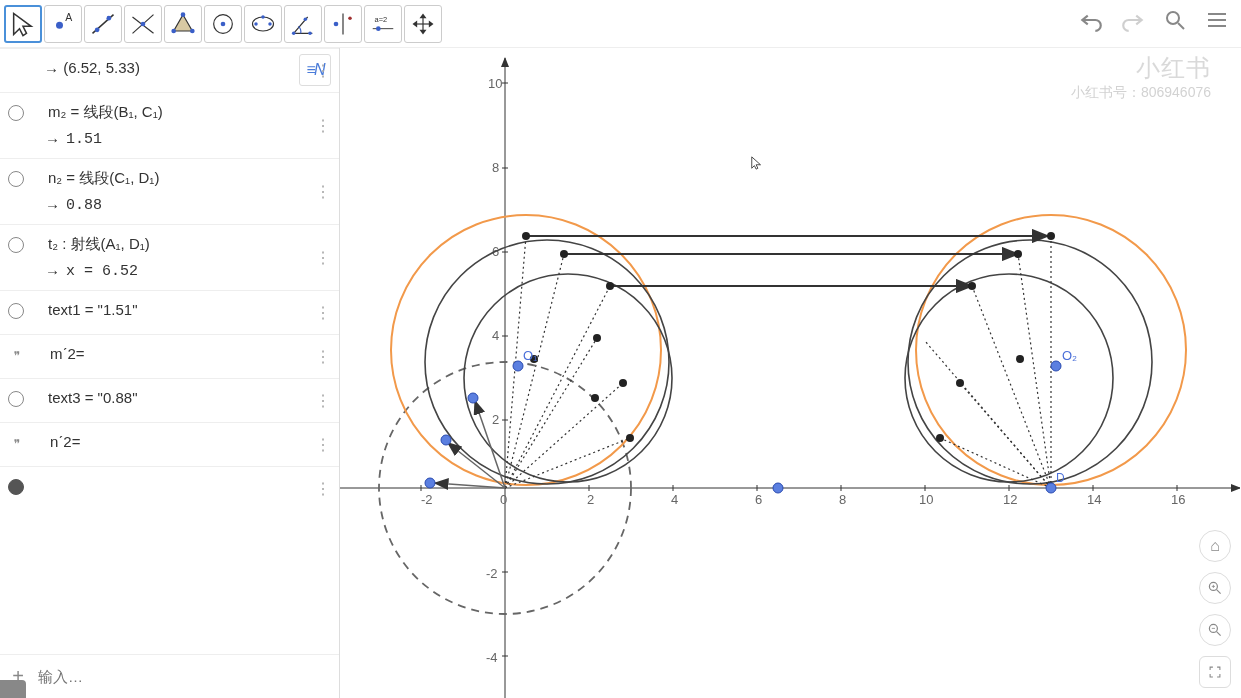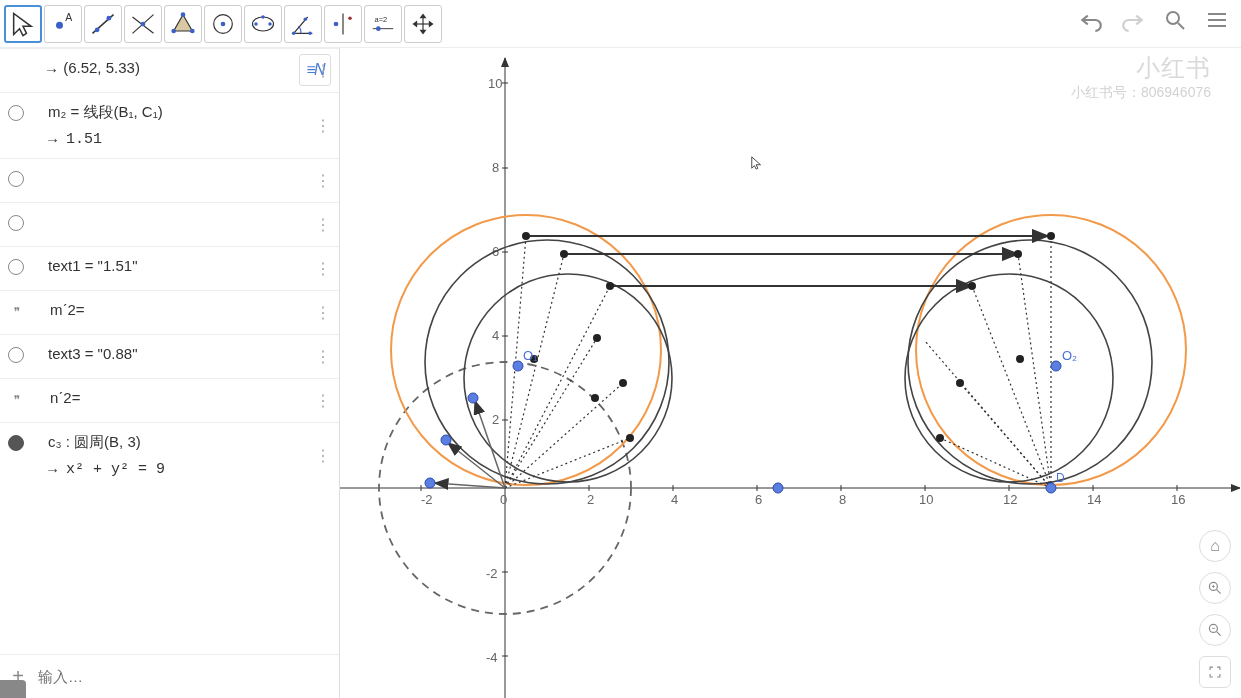--- a/index.html
+++ b/index.html
@@ -272,25 +272,33 @@
         <div class="marble"></div>
         <div class="content">
           <div>m₂ = 线段(B₁, C₁)</div>
           <div class="line2">→  1.51</div>
         </div>
         <div class="kebab">⋮</div>
       </div>
 
       <div class="item">
         <div class="marble"></div>
+        <div class="content">
+          <div>n₂ = 线段(C₁, D₁)</div>
+          <div class="line2">→  0.88</div>
+        </div>
         <div class="kebab">⋮</div>
       </div>
 
       <div class="item">
         <div class="marble"></div>
+        <div class="content">
+          <div>t₂ : 射线(A₁, D₁)</div>
+          <div class="line2">→  x = 6.52</div>
+        </div>
         <div class="kebab">⋮</div>
       </div>
 
       <div class="item">
         <div class="marble"></div>
         <div class="content">
             <div>text1 = "1.51"</div>
           </div>
         <div class="kebab">⋮</div>
       </div>
@@ -314,24 +322,20 @@
       <div class="item">
         <div class="marble quote">❞</div>
         <div class="content">
             <div>nˊ2=</div>
           </div>
         <div class="kebab">⋮</div>
       </div>
 
       <div class="item">
         <div class="marble filled"></div>
-        <div class="content">
-          <div>c₃ : 圆周(B, 3)</div>
-          <div class="line2">→  x² + y² = 9</div>
-        </div>
         <div class="kebab">⋮</div>
       </div>
 
     </div>
     <div class="input-row">
       <span class="plus-btn">+</span>
       <input class="input-box" placeholder="输入…" style="">
     </div>
     <div class="keyboard-tab"></div>
   </div>

